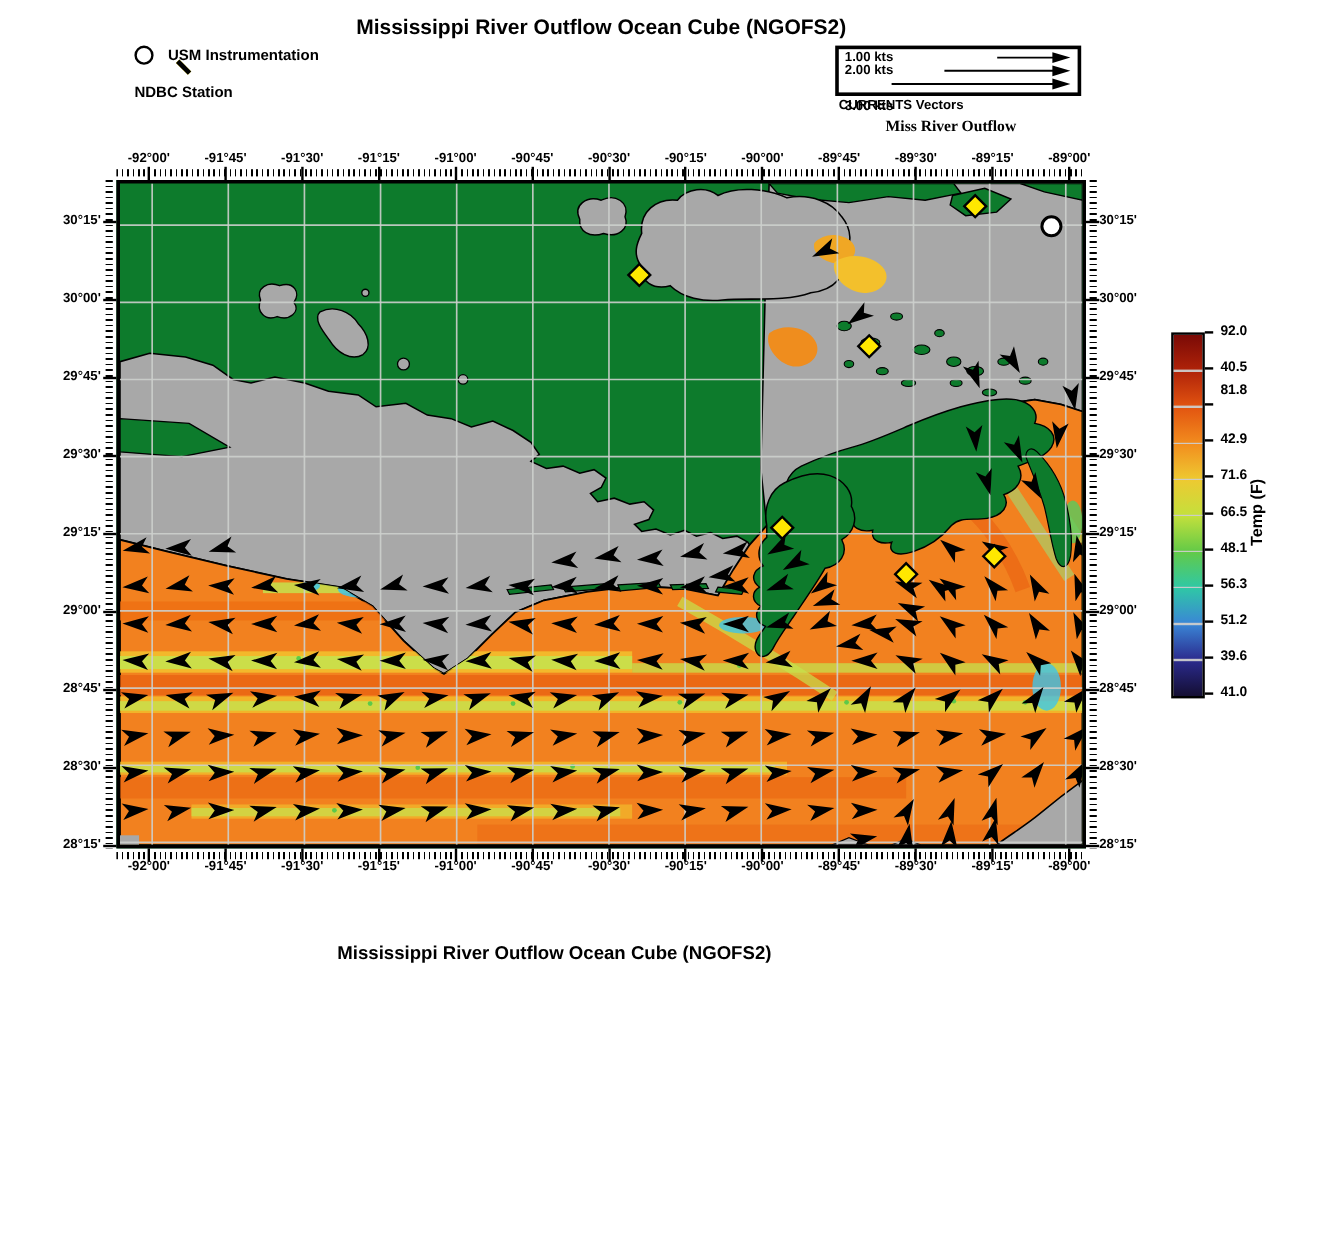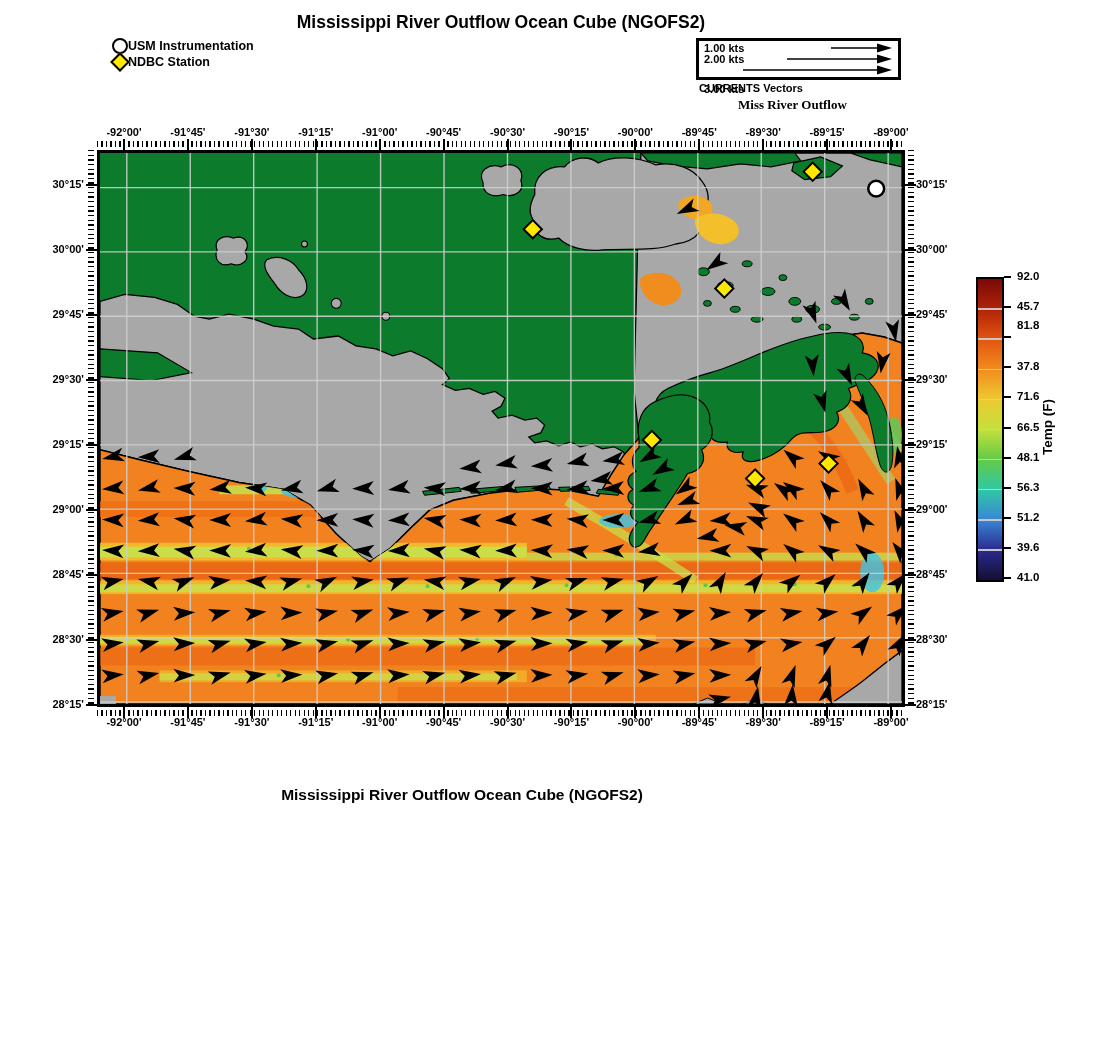--- a/index.html
+++ b/index.html
@@ -2,21 +2,21 @@
 <html><head>
 <meta charset="utf-8">
 <style>
   html,body{margin:0;padding:0;background:#fff;}
   #stage{position:relative;width:1100px;height:1050px;background:#ffffff;overflow:hidden;
          font-family:"Liberation Sans",sans-serif;}
   .abs{position:absolute;}
   .title{font:700 17.5px "Liberation Sans",sans-serif;text-align:center;color:#000;}
   .subtitle{font:700 16px "Liberation Serif",serif;text-align:center;color:#000;white-space:nowrap;}
   .annot{font:700 13px "Liberation Serif",serif;color:#000;white-space:nowrap;}
-  .legend-row{position:absolute;display:flex;align-items:center;gap:0;height:15px;}
+  .legend-row{position:absolute;display:flex;align-items:center;gap:12px;height:15px;}
   .legend-label{font:700 12.5px "Liberation Sans",sans-serif;color:#000;white-space:nowrap;}
   .mk-circle{width:12px;height:12px;border:2.5px solid #000;border-radius:50%;background:#fff;}
   .mk-diamond{width:10px;height:10px;border:2px solid #000;background:#ffe800;transform:rotate(45deg);margin:0 1px;}
   #vecbox{border:3px solid #000;background:#fff;}
   .vec-label{position:absolute;left:5px;font:700 11px "Liberation Sans",sans-serif;color:#000;white-space:nowrap;}
   .vec-caption{font:700 11px "Liberation Sans",sans-serif;color:#000;white-space:nowrap;}
   #map-frame{border:3px solid #000;box-sizing:border-box;background:#0d7b2c;}
   #map-frame svg{position:absolute;left:0;top:0;width:100%;height:100%;}
   .tickstrip-h{height:6px;background:repeating-linear-gradient(to right,#000 0 1.3px,transparent 1.3px 4.49px);}
   .tickstrip-v{width:6px;background:repeating-linear-gradient(to bottom,#000 0 1.3px,transparent 1.3px 4.642px);}
@@ -33,21 +33,21 @@
 <body>
 
 <div id="stage">
 
   <div class="abs title" style="left:97px;top:12px;width:808px;">Mississippi River Outflow Ocean Cube (NGOFS2)</div>
 
   <div class="legend-row" style="left:112px;top:38px;">
     <span class="mk-circle"></span>
     <span class="legend-label">USM Instrumentation</span>
   </div>
-  <div class="legend-row" style="left:112px;top:54px;">
+  <div class="legend-row" style="left:112px;top:54px;flex-direction:column;">
     <span class="mk-diamond"></span>
     <span class="legend-label">NDBC Station</span>
   </div>
 
   <div id="vecbox" class="abs" style="left:696px;top:38px;width:199px;height:36px;">
     <svg id="vec-svg" width="199" height="36" style="position:absolute;left:0;top:0;">
         <line x1="132" y1="7" x2="179" y2="7" stroke="#000" stroke-width="1.6"></line>
         <polygon points="178,2.5 193,7 178,11.5" fill="#000"></polygon>
         <line x1="88" y1="18" x2="179" y2="18" stroke="#000" stroke-width="1.6"></line>
         <polygon points="178,13.5 193,18 178,22.5" fill="#000"></polygon>
@@ -509,25 +509,25 @@
       <div style="position: absolute; left: 905px; top: 574px; width: 11px; height: 2px; background: rgb(0, 0, 0);"></div>
       <div style="position: absolute; left: 86px; top: 639px; width: 11px; height: 2px; background: rgb(0, 0, 0);"></div>
       <div style="position: absolute; left: 905px; top: 639px; width: 11px; height: 2px; background: rgb(0, 0, 0);"></div>
       <div style="position: absolute; left: 86px; top: 704px; width: 11px; height: 2px; background: rgb(0, 0, 0);"></div>
       <div style="position: absolute; left: 905px; top: 704px; width: 11px; height: 2px; background: rgb(0, 0, 0);"></div>
     </div>
   <div id="cb-annot">
       <div class="cb-tick" style="position: absolute; left: 1004px; top: 276px;"></div>
       <div class="cb-label" style="position: absolute; left: 1017px; top: 270px;">92.0</div>
       <div class="cb-tick" style="position: absolute; left: 1004px; top: 306.1px;"></div>
-      <div class="cb-label" style="position: absolute; left: 1017px; top: 300.1px;">45.7</div>
+      <div class="cb-label" style="position: absolute; left: 1017px; top: 300.1px;">40.5</div>
       <div class="cb-tick" style="position: absolute; left: 1004px; top: 336.2px;"></div>
       <div class="cb-label" style="position: absolute; left: 1017px; top: 319px;">81.8</div>
       <div class="cb-tick" style="position: absolute; left: 1004px; top: 366.3px;"></div>
-      <div class="cb-label" style="position: absolute; left: 1017px; top: 360.3px;">37.8</div>
+      <div class="cb-label" style="position: absolute; left: 1017px; top: 360.3px;">42.9</div>
       <div class="cb-tick" style="position: absolute; left: 1004px; top: 396.4px;"></div>
       <div class="cb-label" style="position: absolute; left: 1017px; top: 390.4px;">71.6</div>
       <div class="cb-tick" style="position: absolute; left: 1004px; top: 426.5px;"></div>
       <div class="cb-label" style="position: absolute; left: 1017px; top: 420.5px;">66.5</div>
       <div class="cb-tick" style="position: absolute; left: 1004px; top: 456.6px;"></div>
       <div class="cb-label" style="position: absolute; left: 1017px; top: 450.6px;">48.1</div>
       <div class="cb-tick" style="position: absolute; left: 1004px; top: 486.7px;"></div>
       <div class="cb-label" style="position: absolute; left: 1017px; top: 480.7px;">56.3</div>
       <div class="cb-tick" style="position: absolute; left: 1004px; top: 516.8px;"></div>
       <div class="cb-label" style="position: absolute; left: 1017px; top: 510.8px;">51.2</div>

